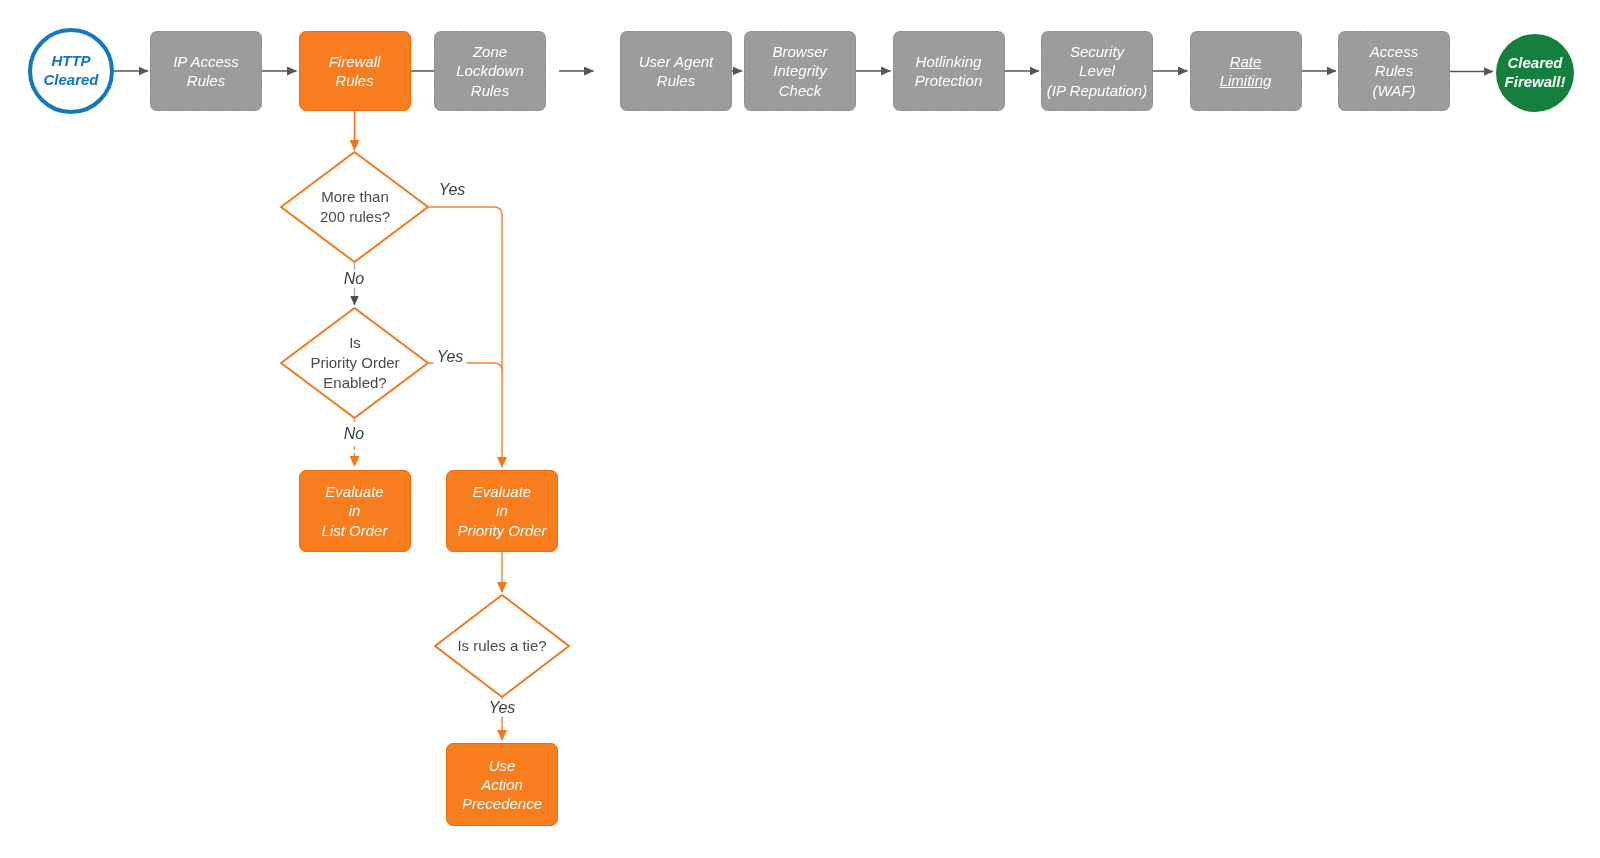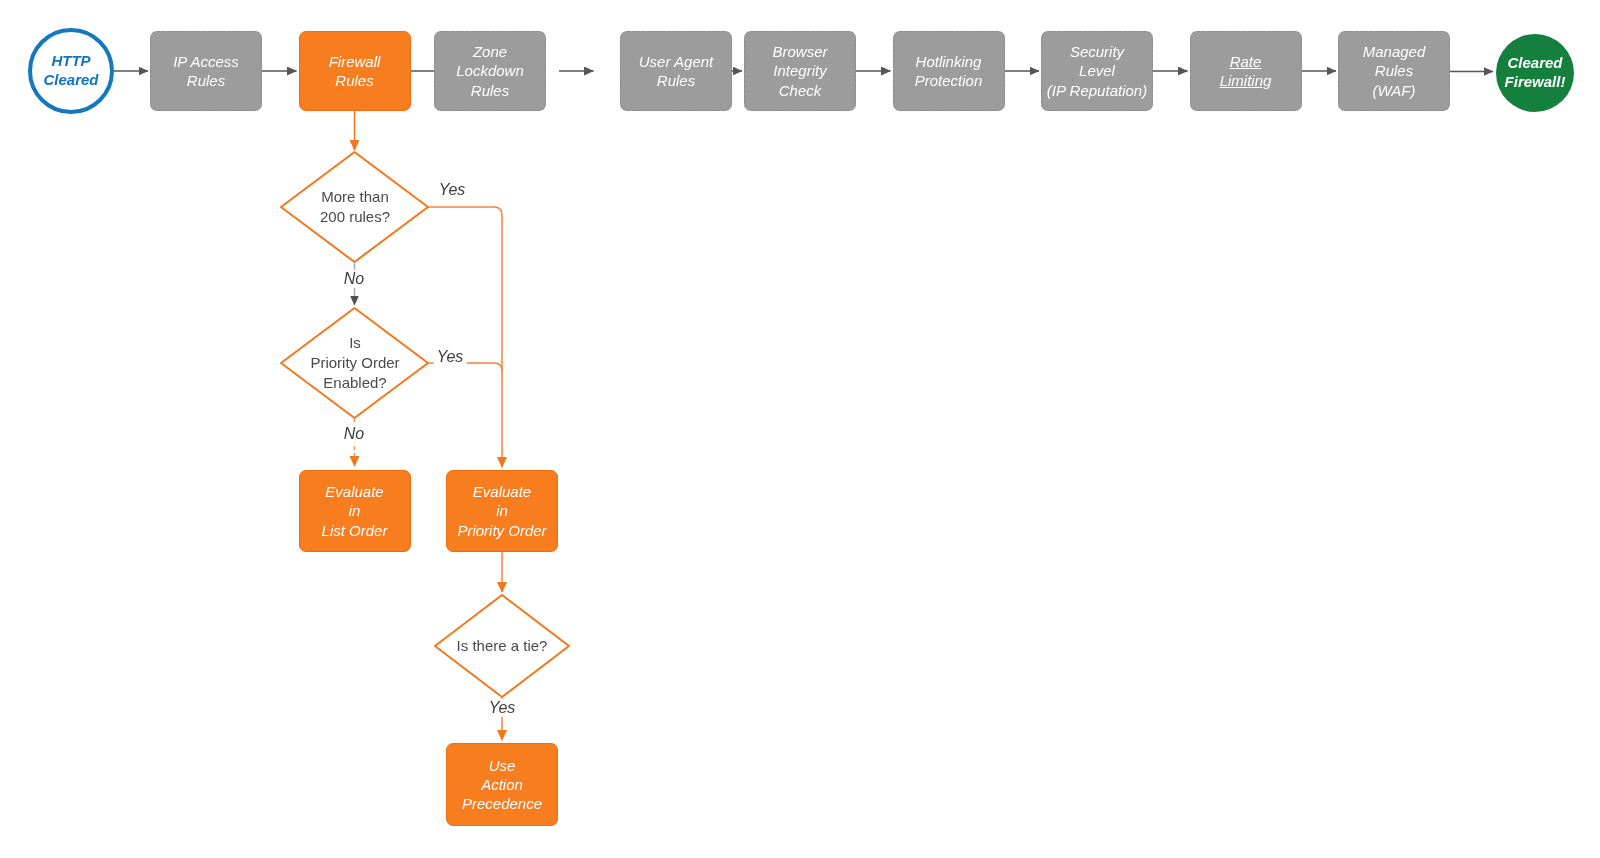--- a/index.html
+++ b/index.html
@@ -115,36 +115,36 @@
   <div class="node box gray-box" style="left:1041px;  top:31px;">
     <span>Security
 Level
 (IP Reputation)</span>
   </div>
   <div class="node box gray-box" style="left:1189.5px; top:31px;text-decoration:underline;">
     <span>Rate
 Limiting</span>
   </div>
   <div class="node box gray-box" style="left:1338px;  top:31px;">
-    <span>Managed
+    <span>Access
 Rules
 (WAF)</span>
   </div>
 
   <div class="node diamond-text" style="left:290px; top:152px; width:130px; height:110px;">
     <span>More than
 200 rules?</span>
   </div>
   <div class="node diamond-text" style="left:290px; top:308px; width:130px; height:110px;">
     <span>Is
 Priority Order
 Enabled?</span>
   </div>
   <div class="node diamond-text" style="left:437px; top:598px; width:130px; height:96px;">
-    <span>Is there a tie?</span>
+    <span>Is rules a tie?</span>
   </div>
 
   <div class="node box orange-box action-box" style="left:298.5px; top:470px;">
     <span>Evaluate
 in
 List Order</span>
   </div>
   <div class="node box orange-box action-box" style="left:446px; top:470px;">
     <span>Evaluate
 in

